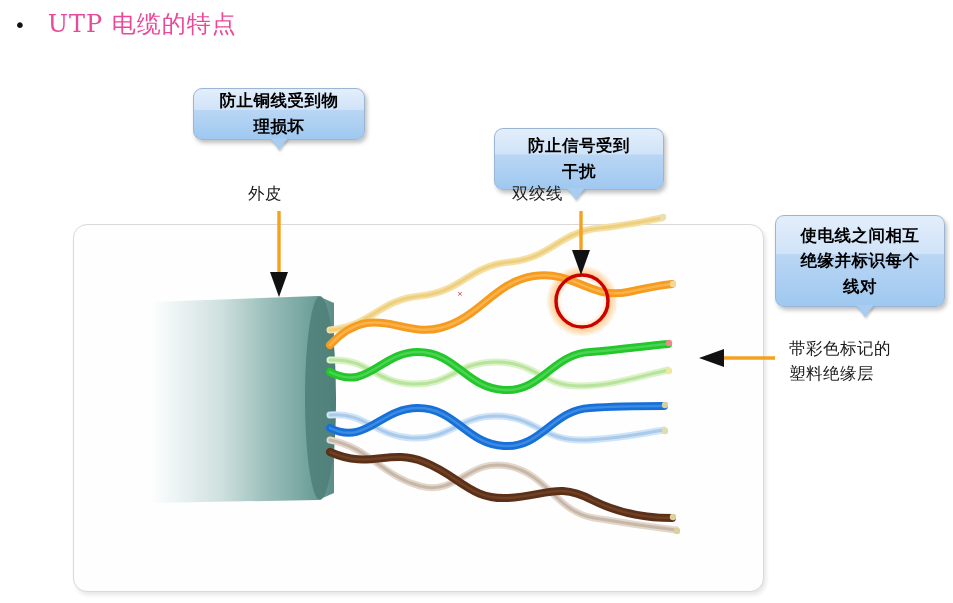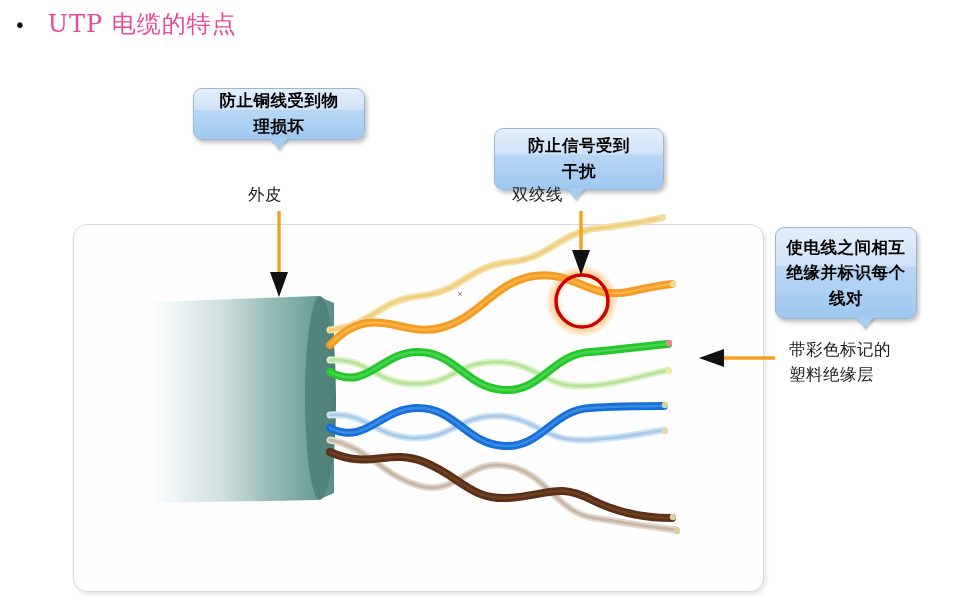--- a/index.html
+++ b/index.html
@@ -94,30 +94,30 @@
     top: -12px;
     width: 0;
     height: 0;
     border-left: 8px solid transparent;
     border-right: 8px solid transparent;
     border-top: 11px solid #a8cdf1;
   }
 
   #callout-jacket   { left: 193px; top: 88px;  width: 172px; height: 52px; align-items: center; }
   #callout-twist    { left: 494px; top: 88px;  width: 170px; height: 62px; margin-top: 40px; }
-  #callout-insul    { left: 775px; top: 227px; width: 142px; height: 92px; justify-content: center; }
+  #callout-insul    { left: 775px; top: 215px; width: 170px; height: 92px; justify-content: center; }
 
   #callout-jacket .tail { left: 76px; }
   #callout-twist  .tail { left: 72px; }
   #callout-insul  .tail { left: 80px; }
 
   
   .plain-label {
     position: absolute;
-    font-family: Liberation Serif, serif;
+    font-family: Liberation Mono, monospace;
     font-size: 16.5px;
     color: #1a1a1a;
     letter-spacing: 0.5px;
     white-space: pre-line;
     line-height: 1.5;
   }
   #label-jacket { left: 248px; top: 183px; }
   #label-twist  { left: 512px; top: 183px; }
   #label-insul  { left: 781px; top: 338px; margin-left: 8px; }
 

